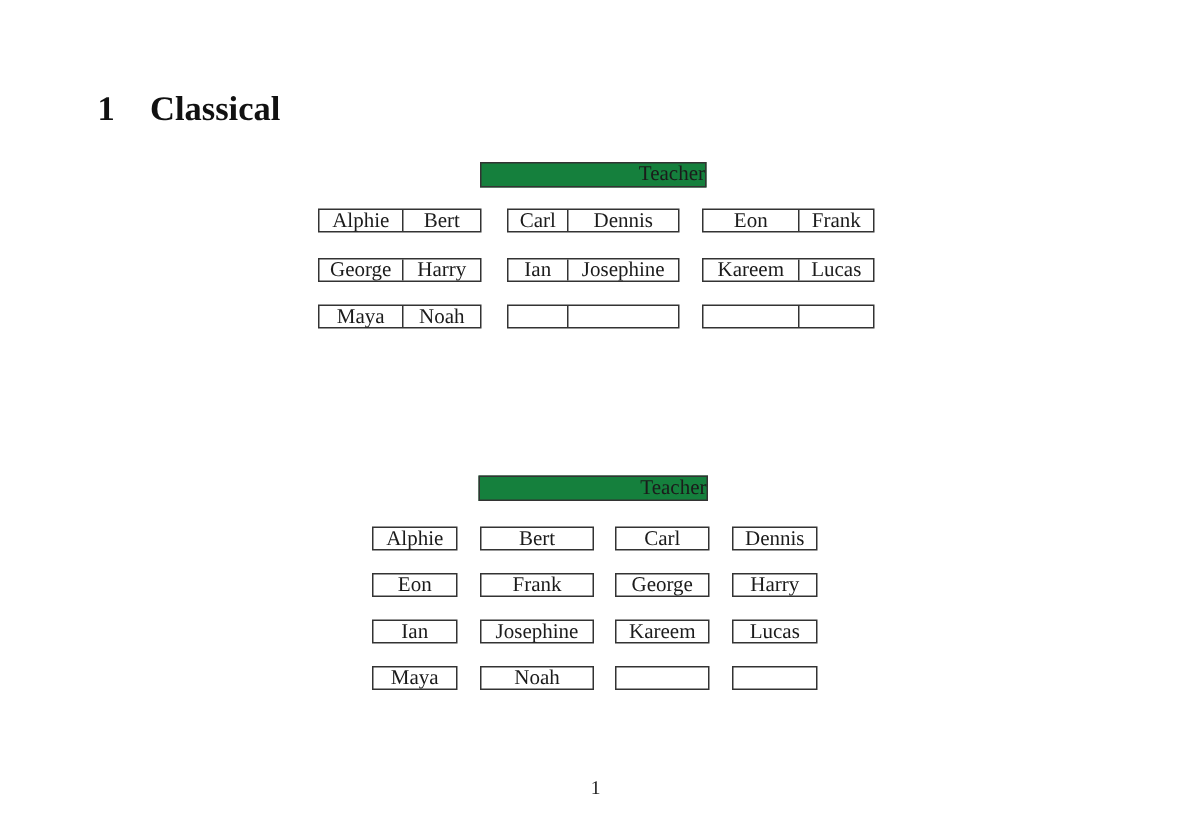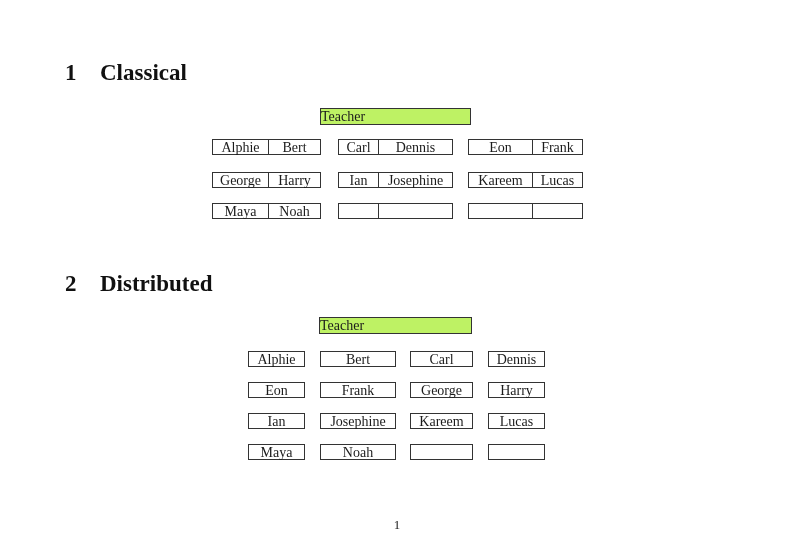--- a/index.html
+++ b/index.html
@@ -9,22 +9,22 @@
     overflow:hidden;
     border-radius:30px;
   }
   .heading {
     position:absolute; left:65px; font-weight:bold; font-size:23px;
     line-height:24px; white-space:nowrap; color:#111;
   }
   .heading .num { display:inline-block; width:35px; }
   .tbox {
     position:absolute; box-sizing:border-box; border:1px solid #333;
-    height:17px; display:flex; align-items:center; justify-content:flex-start;
-    font-size:14px; line-height:14px; background:#bef264;
+    height:17px; display:flex; align-items:center; justify-content:flex-end;
+    font-size:14px; line-height:14px; background:#15803d;
   }
   .pair {
     position:absolute; box-sizing:border-box; border:1px solid #333;
     height:16px; display:flex; background:#fff;
   }
   .pair .cell {
     display:flex; align-items:center; justify-content:center;
     font-size:14px; line-height:13px; height:100%;
   }
   .pair .cell.second { border-left:1px solid #333; }
@@ -86,23 +86,20 @@
   </div>
   <div class="pair" style="left:338px; top:203px;">
     <span class="cell c2a"></span>
     <span class="cell c2b second"></span>
   </div>
   <div class="pair" style="left:468px; top:203px;">
     <span class="cell c3a"></span>
     <span class="cell c3b second"></span>
   </div>
 
-  <div class="heading" style="top:272px;">
-    <span class="num">2</span><span>Distributed</span>
-  </div>
 
   <div class="tbox" style="left:319px; top:317px; width:153px;">
     <span>Teacher</span>
   </div>
 
   <div class="seat" style="left:248px; top:351px; width:57px;">Alphie</div>
   <div class="seat" style="left:320px; top:351px; width:76px;">Bert</div>
   <div class="seat" style="left:410px; top:351px; width:63px;">Carl</div>
   <div class="seat" style="left:488px; top:351px; width:57px;">Dennis</div>
 

